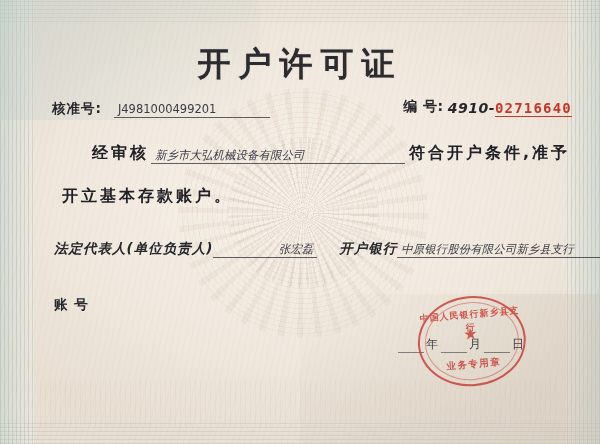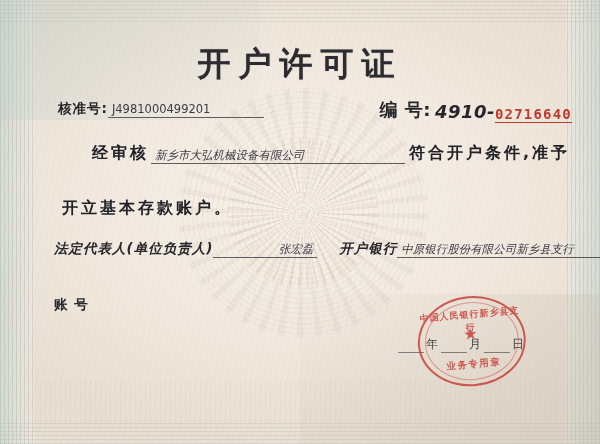--- a/index.html
+++ b/index.html
@@ -175,27 +175,27 @@
     border-bottom: 1px solid rgba(45,45,50,0.75);
     line-height: 14px;
   }
 
   .line {
     border-bottom: 1px solid rgba(45,45,50,0.75);
     height: 14px;
   }
 
   
-  #row-approval { left: 58px; top: 100px; }
+  #row-approval { left: 52px; top: 100px; gap: 12px; }
   #row-approval .filled { min-width: 148px; }
 
   
   #row-number { right: 28px; top: 98px; }
   #number-prefix {
-    font-size: 18px;
+    font-size: 14px;
     font-weight: bold;
     color: #26262b;
     letter-spacing: 0.5px;
   }
   #number-red {
     font-family: "DejaVu Sans Mono", monospace;
     font-size: 14px;
     font-weight: bold;
     color: #c0392b;
     letter-spacing: 1.2px;
@@ -208,21 +208,21 @@
   #row-body1 .lbl-lg { margin-right: 2px; }
   #company-name {
     flex: 0 0 auto;
     min-width: 160px;
     text-align: left;
     font-style: italic;
   }
   #body1-gap { flex: 1 1 auto; min-width: 40px; }
 
   
-  #row-body2 { left: 62px; top: 198px; }
+  #row-body2 { left: 62px; top: 186px; }
 
   
   #row-legal { left: 54px; top: 240px; width: 500px; font-style: italic; }
   #legal-name { min-width: 96px; text-align: right; }
   #bank-label { margin-left: 22px; }
   #bank-name { min-width: 196px; }
 
   
   #row-account { left: 54px; top: 296px; width: 300px; }
   #account-no { min-width: 212px; padding-left: 10px; }

